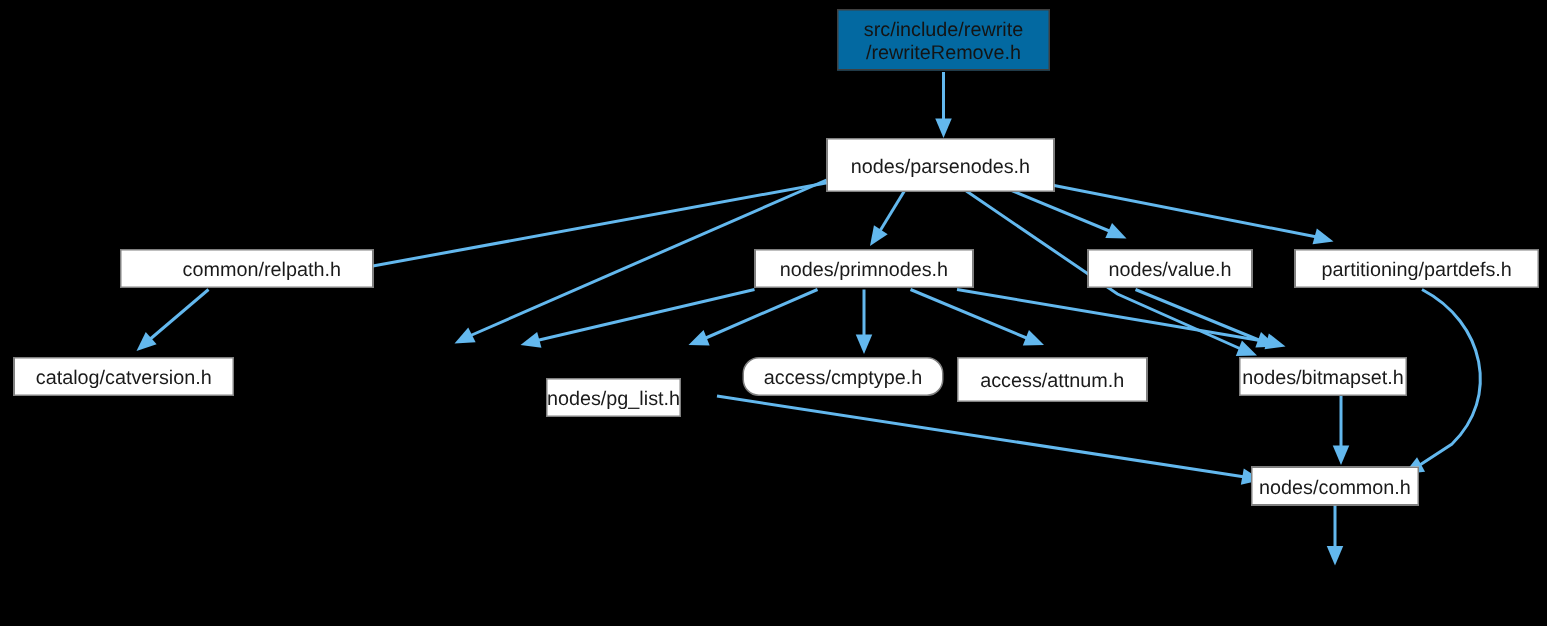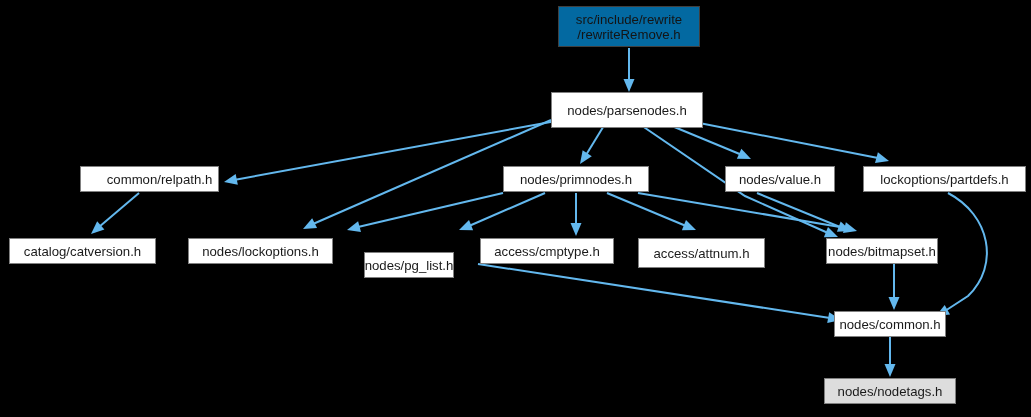--- a/index.html
+++ b/index.html
@@ -124,25 +124,23 @@
         <polygon points="936,316 944.6930084680974,304.87877687600934 950.0350807110625,314.49450691334624" fill="#63b8ee"></polygon>
       </g>
       <g>
         <path d="M890,337 L890,367" fill="none" stroke="#63b8ee" stroke-width="2"></path>
         <polygon points="890,377 884.5,364 895.5,364" fill="#63b8ee"></polygon>
       </g>
     </svg>
 <div class="node root" style="left: 558px; top: 6px; width: 142px; height: 41px;">src/include/rewrite
 /rewriteRemove.h</div>
     <div class="node" style="left: 551px; top: 92px; width: 152px; height: 36px;">nodes/parsenodes.h</div>
-    <div class="node" style="left: 80px; top: 166px; width: 139px; height: 26px; padding-left: 20px;">common/relpath.h</div>
+    <div class="node" style="left: 80px; top: 166px; width: 169px; height: 26px; padding-left: 20px;">common/relpath.h</div>
     <div class="node" style="left: 503px; top: 166px; width: 146px; height: 26px;">nodes/primnodes.h</div>
     <div class="node" style="left: 725px; top: 166px; width: 110px; height: 26px;">nodes/value.h</div>
-    <div class="node" style="left: 863px; top: 166px; width: 163px; height: 26px;">lockoptions/partdefs.h</div>
+    <div class="node" style="left: 863px; top: 166px; width: 163px; height: 26px;">partitioning/partdefs.h</div>
     <div class="node" style="left: 9px; top: 238px; width: 147px; height: 26px;">catalog/catversion.h</div>
-    <div class="node" style="left: 188px; top: 238px; width: 145px; height: 26px;">nodes/lockoptions.h</div>
     <div class="node" style="left: 364px; top: 252px; width: 90px; height: 26px;">nodes/pg_list.h</div>
-    <div class="node" style="left: 480px; top: 238px; width: 134px; height: 26px;">access/cmptype.h</div>
+    <div class="node" style="left: 495px; top: 238px; width: 134px; height: 26px; border-radius: 11px;">access/cmptype.h</div>
     <div class="node" style="left: 638px; top: 238px; width: 127px; height: 30px;">access/attnum.h</div>
     <div class="node" style="left: 826px; top: 238px; width: 112px; height: 26px;">nodes/bitmapset.h</div>
     <div class="node" style="left: 834px; top: 311px; width: 112px; height: 26px;">nodes/common.h</div>
-    <div class="node leaf" style="left: 824px; top: 378px; width: 132px; height: 26px;">nodes/nodetags.h</div>
   </div>
 
 </body></html>

